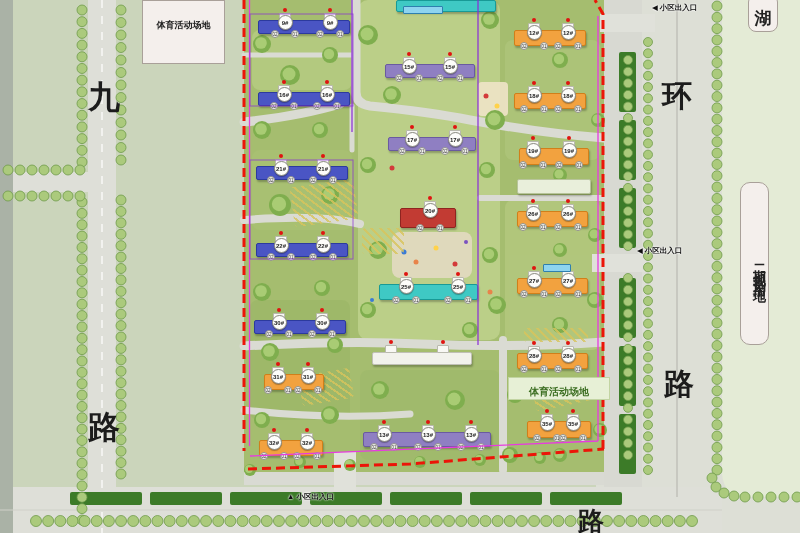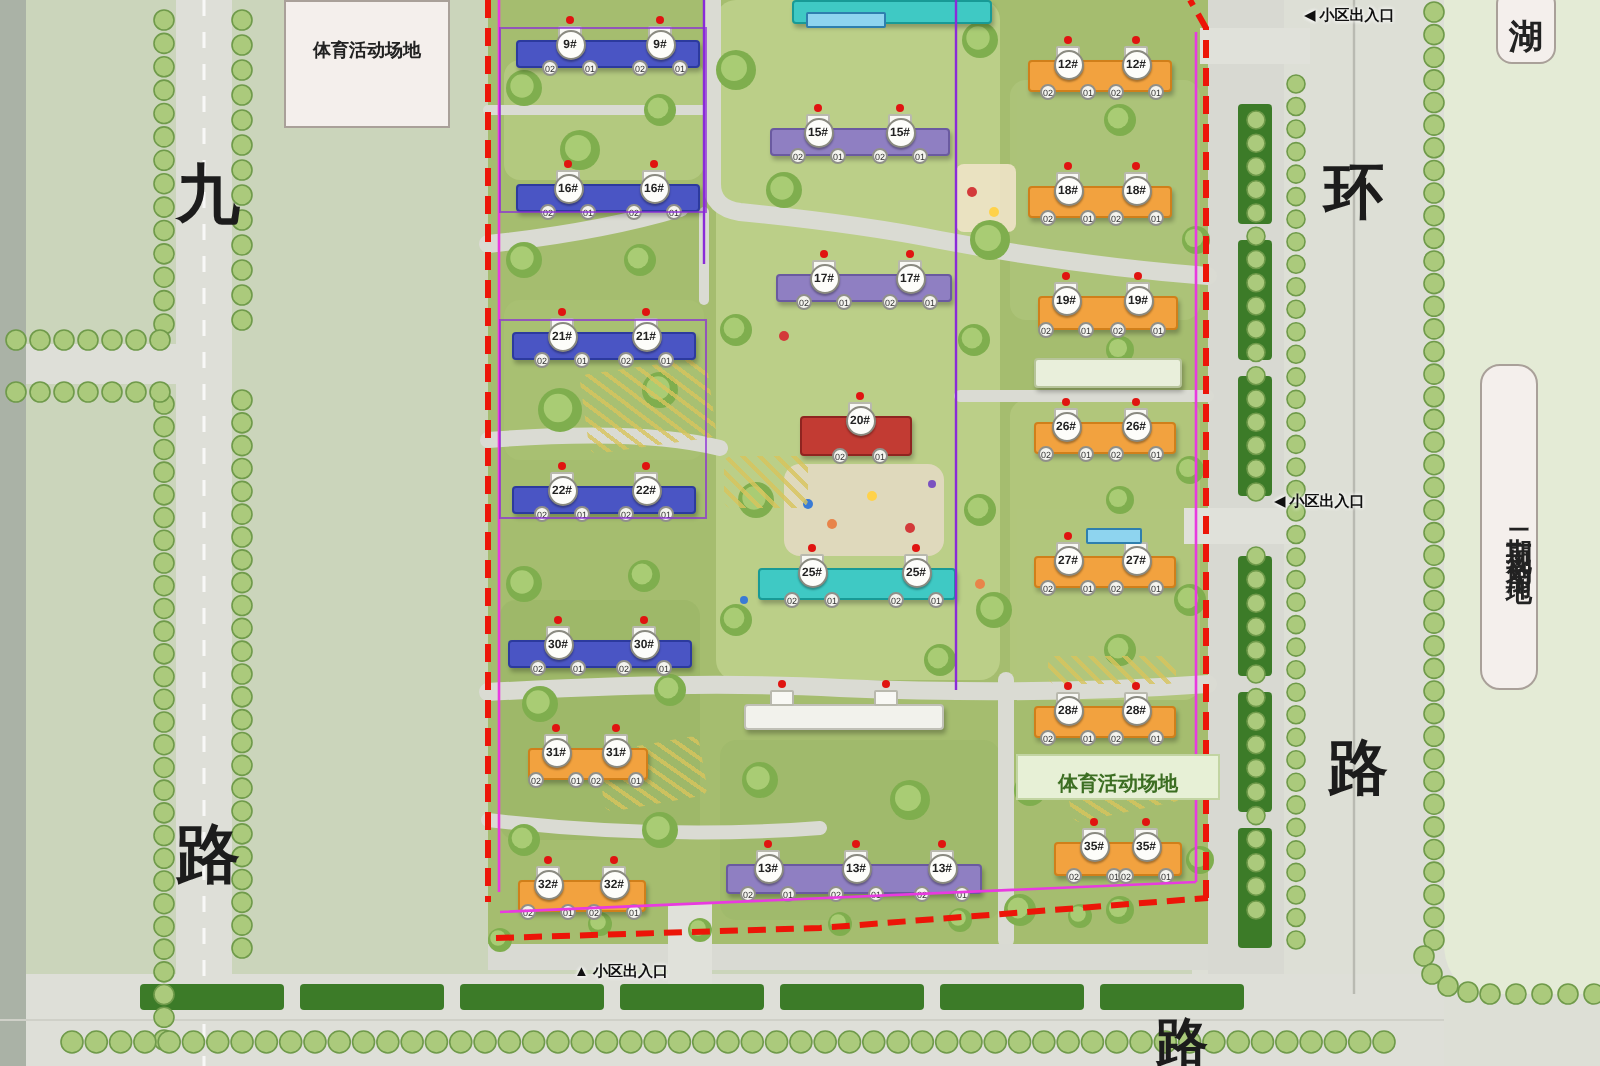--- a/index.html
+++ b/index.html
@@ -759,20 +759,20 @@
     <div class="road-char" style="left:662px;top:76px;font-size:30px;">环</div>
     <div class="road-char" style="left:664px;top:364px;font-size:30px;">路</div>
     <div class="road-char" style="left:578px;top:504px;font-size:26px;">路</div>
 
     <div class="entrance-label" style="left:652px;top:3px;">
       <span>◀</span><span>小区出入口</span>
     </div>
     <div class="entrance-label" style="left:637px;top:246px;">
       <span>◀</span><span>小区出入口</span>
     </div>
-    <div class="entrance-label" style="left:287px;top:481px;">
+    <div class="entrance-label" style="left:287px;top:492px;">
       <span>▲</span><span>小区出入口</span>
     </div>
 
     <div class="info-tag" style="left:403px;top:6px;width:40px;height:8px;"></div>
     <div class="info-tag" style="left:543px;top:264px;width:28px;height:8px;"></div>
   </div>
 </div>
 
 </body></html>

